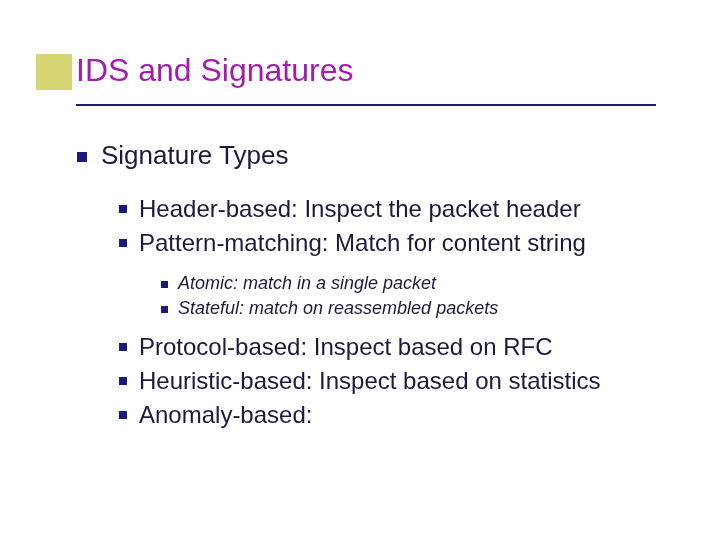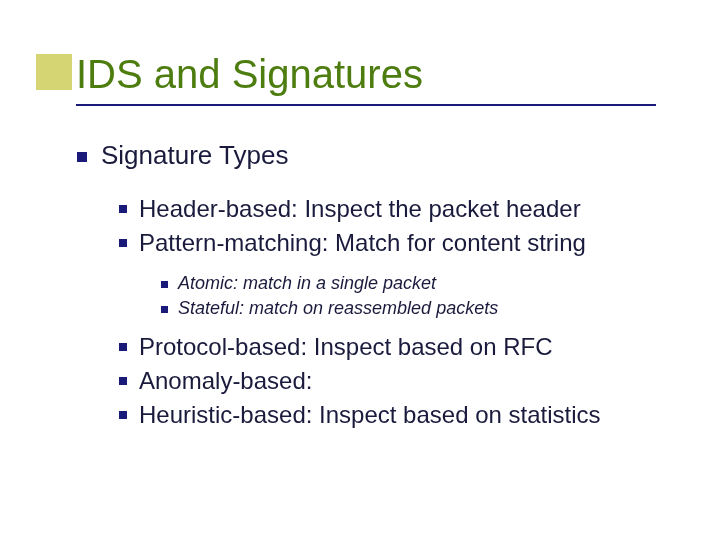--- a/index.html
+++ b/index.html
@@ -17,22 +17,22 @@
       left: 36px;
       width: 36px;
       height: 36px;
       background: #b2b200;
       opacity: 0.55;
     }
     .title {
       position: absolute;
       top: 52px;
       left: 76px;
-      font-size: 40px;
-      color: #4d7c0f;
+      font-size: 32px;
+      color: #a21caf;
       font-weight: 400;
     }
     .underline {
       position: absolute;
       top: 104px;
       left: 76px;
       width: 580px;
       height: 2px;
       background: #1a1a7a;
     }
@@ -102,20 +102,20 @@
   </div>
 
   <div class="gap-sm"></div>
 
   <div class="bullet-row lvl2">
     <div class="sq"></div>
     <div class="txt">Protocol-based: Inspect based on RFC</div>
   </div>
   <div class="bullet-row lvl2">
     <div class="sq"></div>
-    <div class="txt">Anomaly-based:</div>
+    <div class="txt">Heuristic-based: Inspect based on statistics</div>
   </div>
   <div class="bullet-row lvl2">
     <div class="sq"></div>
-    <div class="txt">Heuristic-based: Inspect based on statistics</div>
+    <div class="txt">Anomaly-based:</div>
   </div>
 
 </div>
 
 </body></html>

